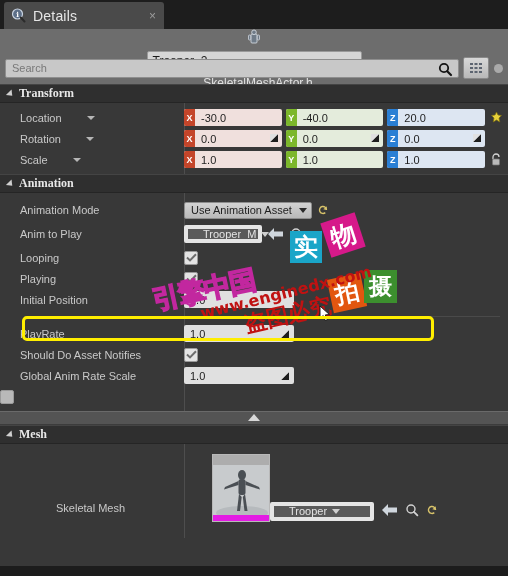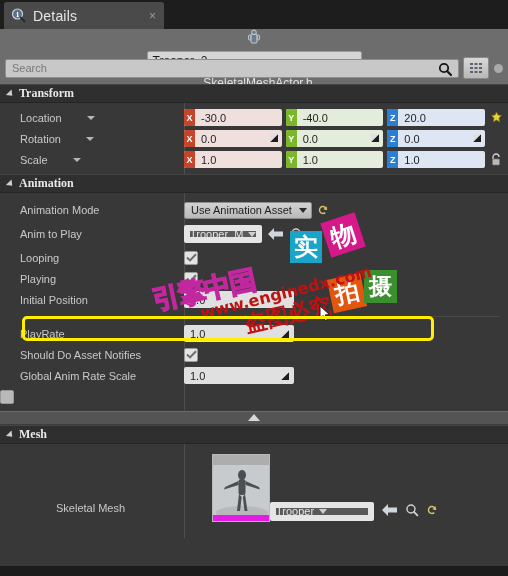--- a/index.html
+++ b/index.html
@@ -246,25 +246,25 @@
   .caret-down {
     width: 0; height: 0;
     border-left: 4px solid transparent;
     border-right: 4px solid transparent;
     border-top: 5px solid #2a2a2a;
   }
 
   .combo-dark {
     height: 18px;
     background: #5a5a5a;
-    border: 6px solid #e5e5e5;
+    border: 4px solid #e5e5e5;
     border-radius: 2px;
     display: flex;
     align-items: center;
-    padding: 0 4px 0 0;
+    padding: 0 4px 0 15px;
     gap: 5px;
     color: #e3e3e3;
     font-size: 11px;
     width: 120px;
   }
   .combo-dark .caret-down { border-top-color: #cfcfcf; }
 
   
   .cbox {
     width: 14px; height: 14px;

